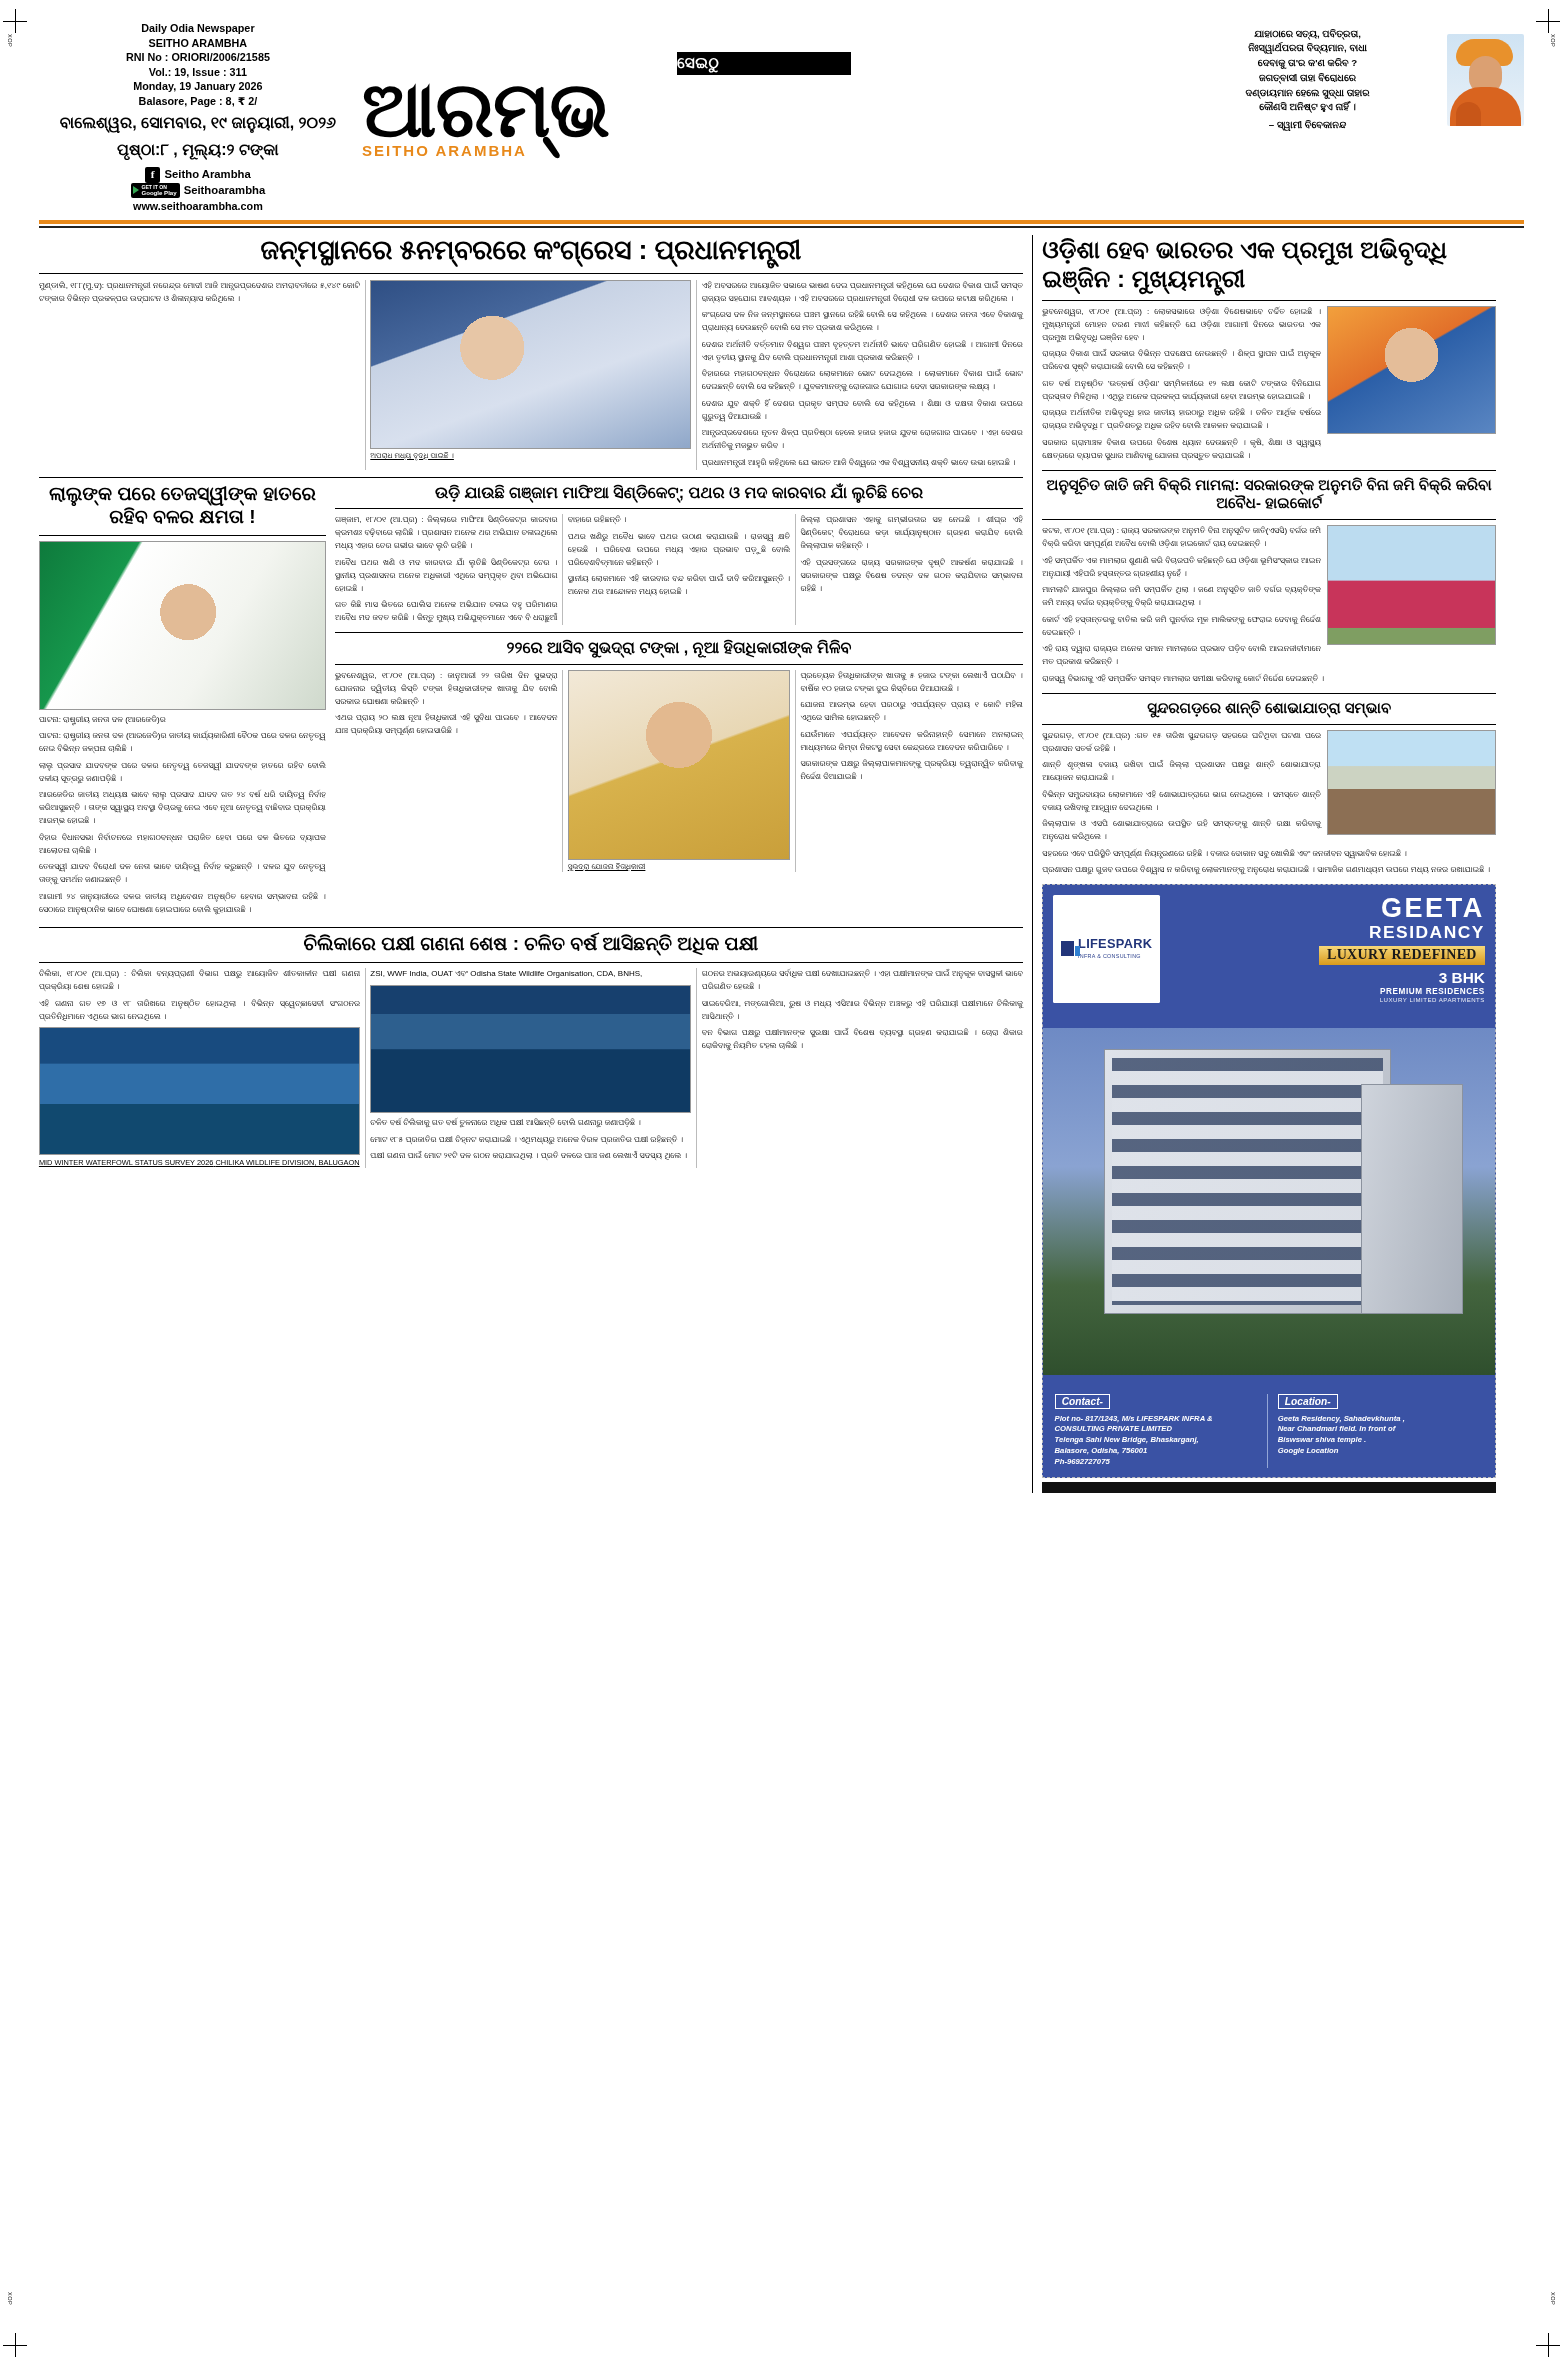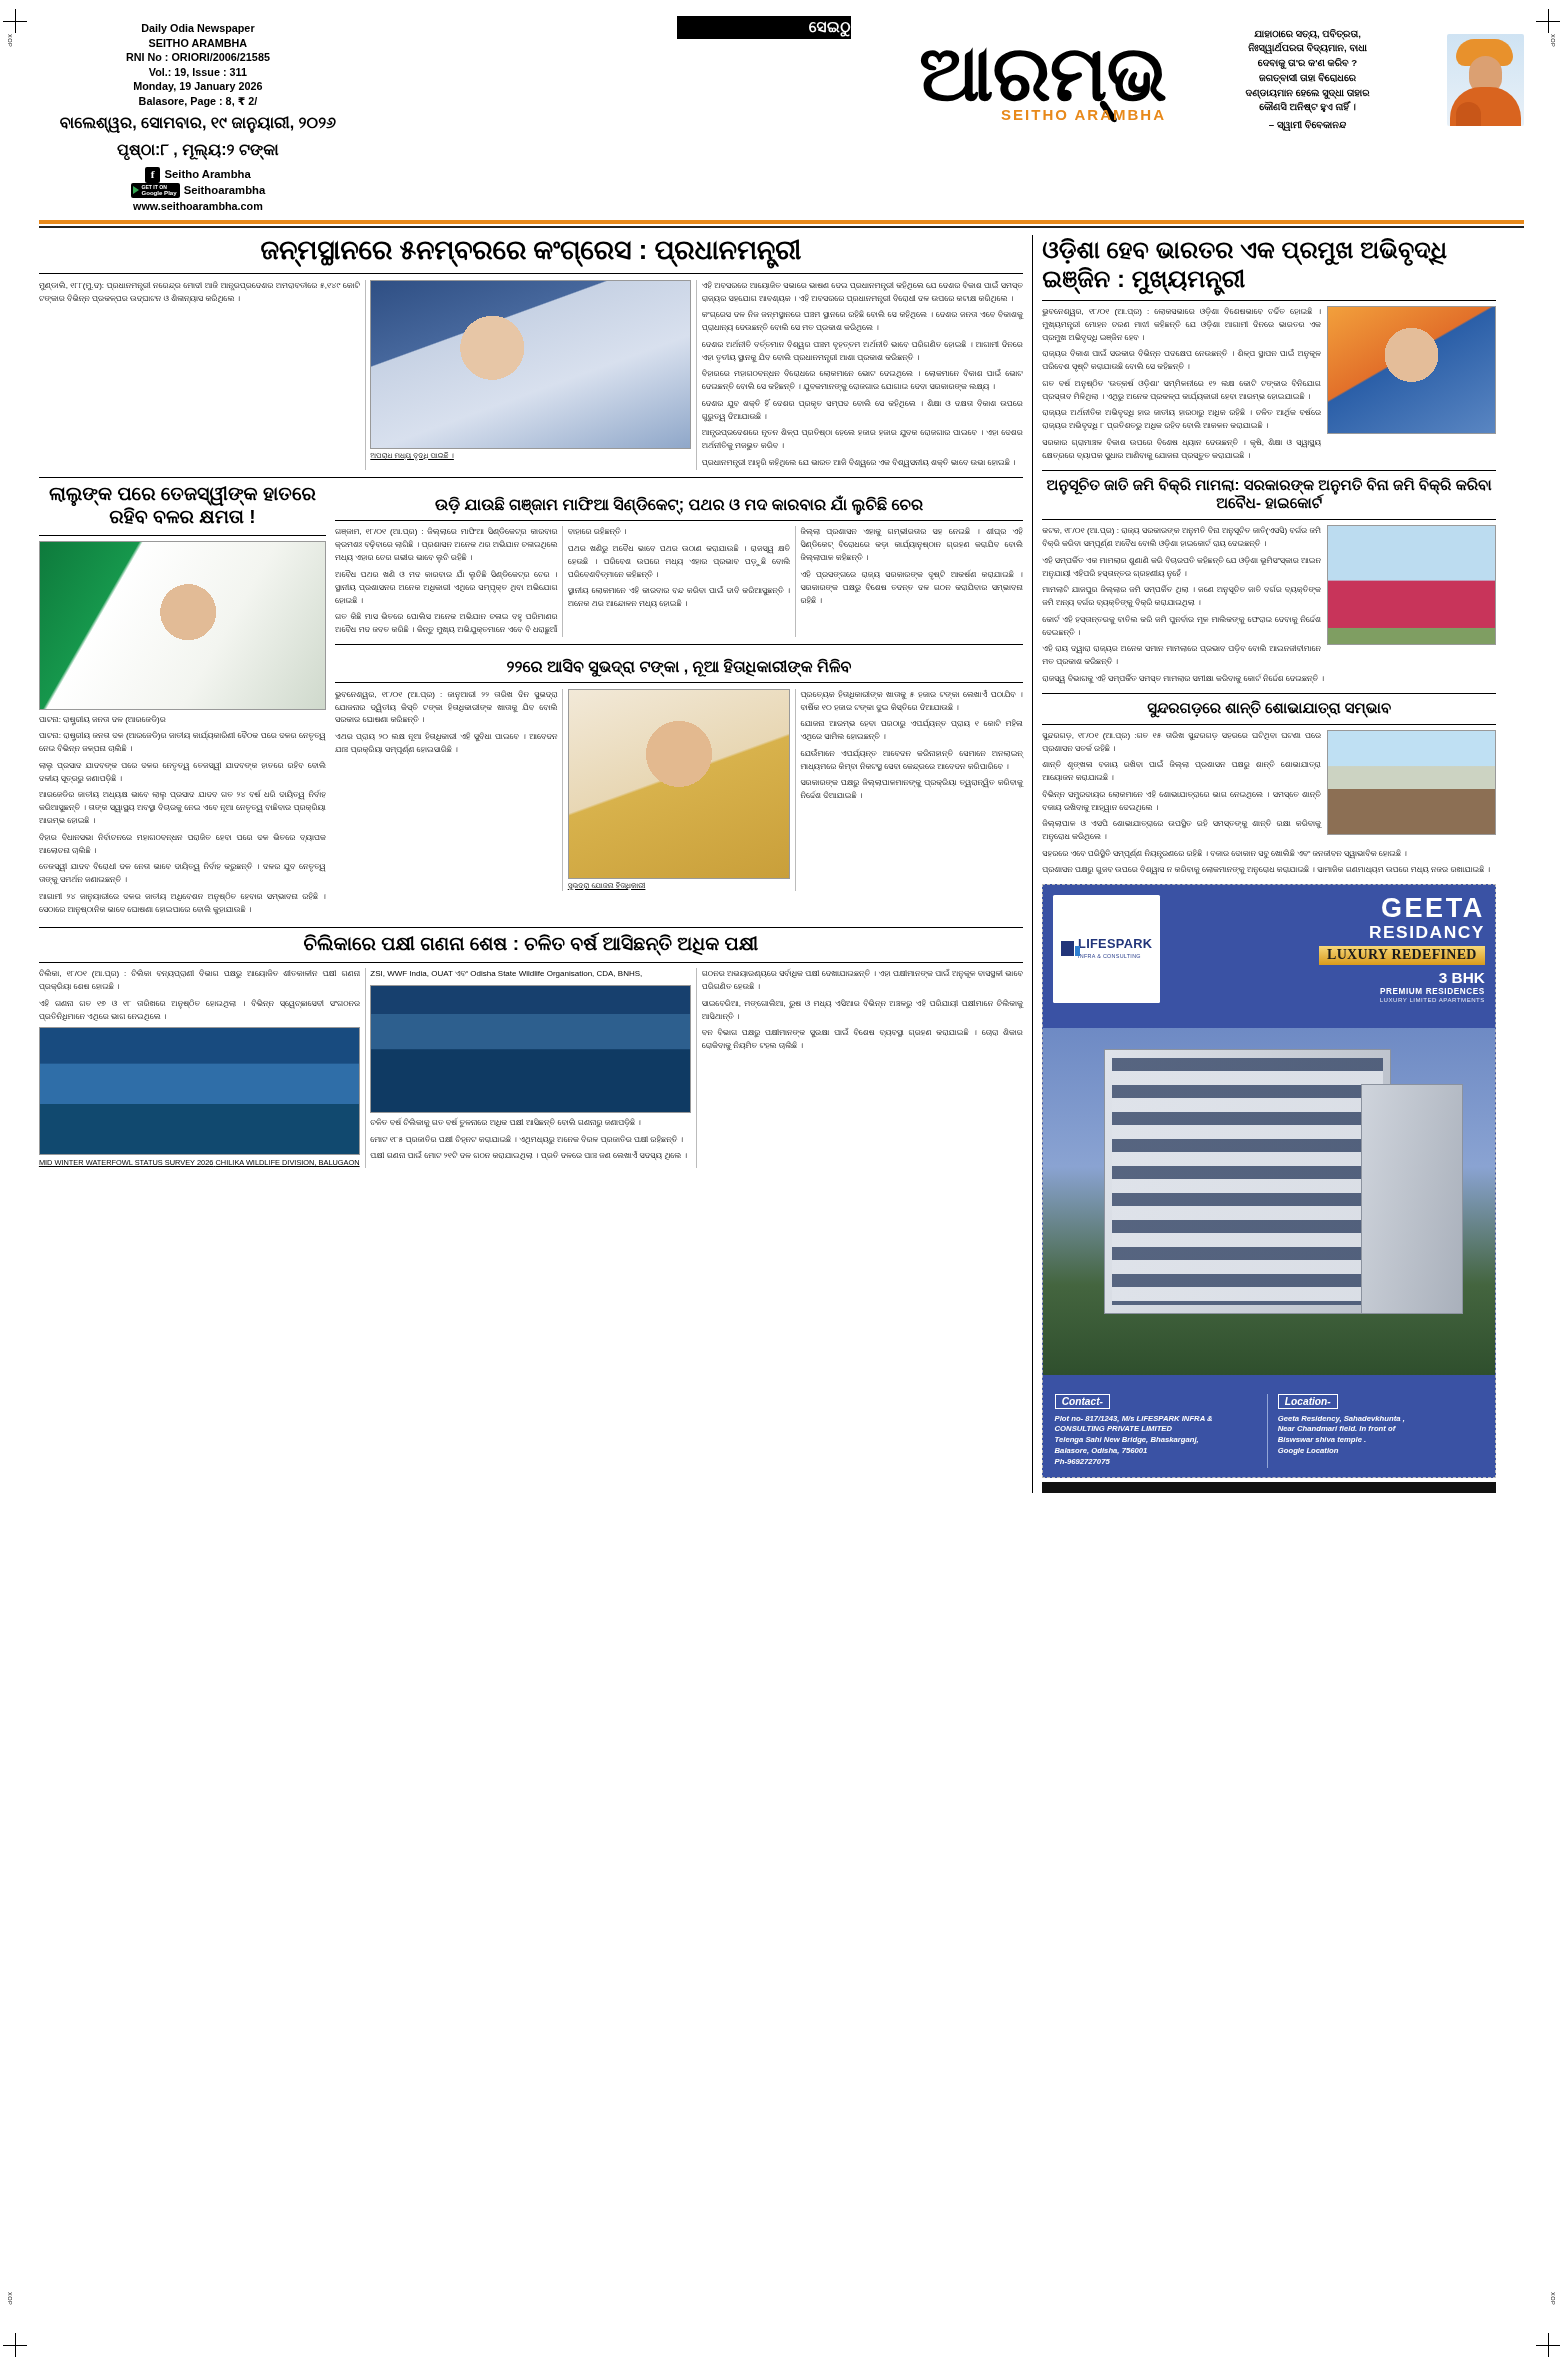--- a/index.html
+++ b/index.html
@@ -38,21 +38,21 @@
         font-size:11.3px;font-weight:bold;display:flex;align-items:center;justify-content:center;
         font-family:"Liberation Serif",serif; }
   .gp { width:49px;height:15.4px;background:#000;color:#fff;border-radius:2px;
         display:flex;align-items:center;justify-content:center;gap:2px;}
   .gp .tri { width:0;height:0;border-left:6.1px solid #34a853;
              border-top:4.1px solid transparent;border-bottom:4.1px solid transparent;}
   .gp .gt { font-size:5.1px; line-height:1; text-align:left;}
   .gp .gt b{ display:block; font-size:6.1px;}
   .site { font-size:10.8px; font-weight:bold; margin-top:1px; }
 
-  .mh-center { flex:1; text-align:right; position:relative; padding-top:2px;}
+  .mh-center { flex:1; text-align:left; position:relative; padding-top:2px;margin-top:36px;}
   .seithu-bar { background:#000; color:#fff; width:174px; margin:0 auto;
                 font-size:15.4px; font-weight:bold; padding:2px 0 3.1px; letter-spacing:0.5px;}
   .bigtitle { font-size:77px; font-weight:bold; line-height:0.92; letter-spacing:-1px;
               margin-top:-1px; font-family:"Liberation Sans", sans-serif;}
   .sub-en { color:#e8891a; font-size:15px; font-weight:bold; letter-spacing:2px; margin-top:-3.1px;}
 
   .mh-right { width:353px; display:flex; align-items:center; gap:3.1px; padding-top:12.3px;}
   .quote { flex:1; text-align:center; font-size:9.7px; font-weight:bold; line-height:1.52;}
   .quote .attrib { margin-top:3.1px; }
   .viv { width:77px; height:92px; border-radius:2px; position:relative; overflow:hidden;
@@ -70,21 +70,21 @@
   .rule-dark { height:2px; background:#222; margin:1.5px 21.5px 0; }
 
   
   .content { display:flex; gap:9.2px; padding:7.2px 21.5px 0; }
   .col-main { width:984px; }
   .col-right { width:464px; }
 
   .hl1 { font-size:27px; font-weight:bold; line-height:1.16; text-align:center;
          letter-spacing:-0.3px; }
   .hl2 { font-size:19px; font-weight:bold; line-height:1.2; text-align:center;}
-  .hl3 { font-size:16px; font-weight:bold; line-height:1.2; text-align:center;margin-top:12px;}
+  .hl3 { font-size:16px; font-weight:bold; line-height:1.2; text-align:center;}
   .hl-r { font-size:24px; font-weight:bold; line-height:1.22; }
   .hl-r-sm { font-size:15px; font-weight:bold; line-height:1.24; text-align:center;}
 
   .hrule { border-top:1px solid #000; margin:6.1px 0 5.1px; }
   .hrule-th { border-top:1.5px solid #000; margin:7.2px 0 5.1px; }
 
   .cols3 { column-count:3; column-gap:10.2px; column-rule:0.5px solid #bbb; }
   .cols1 { column-count:1; }
   .body { font-size:8px; line-height:1.62; text-align:justify; hyphens:auto;}
   .body p { margin:0 0 3.6px; }

